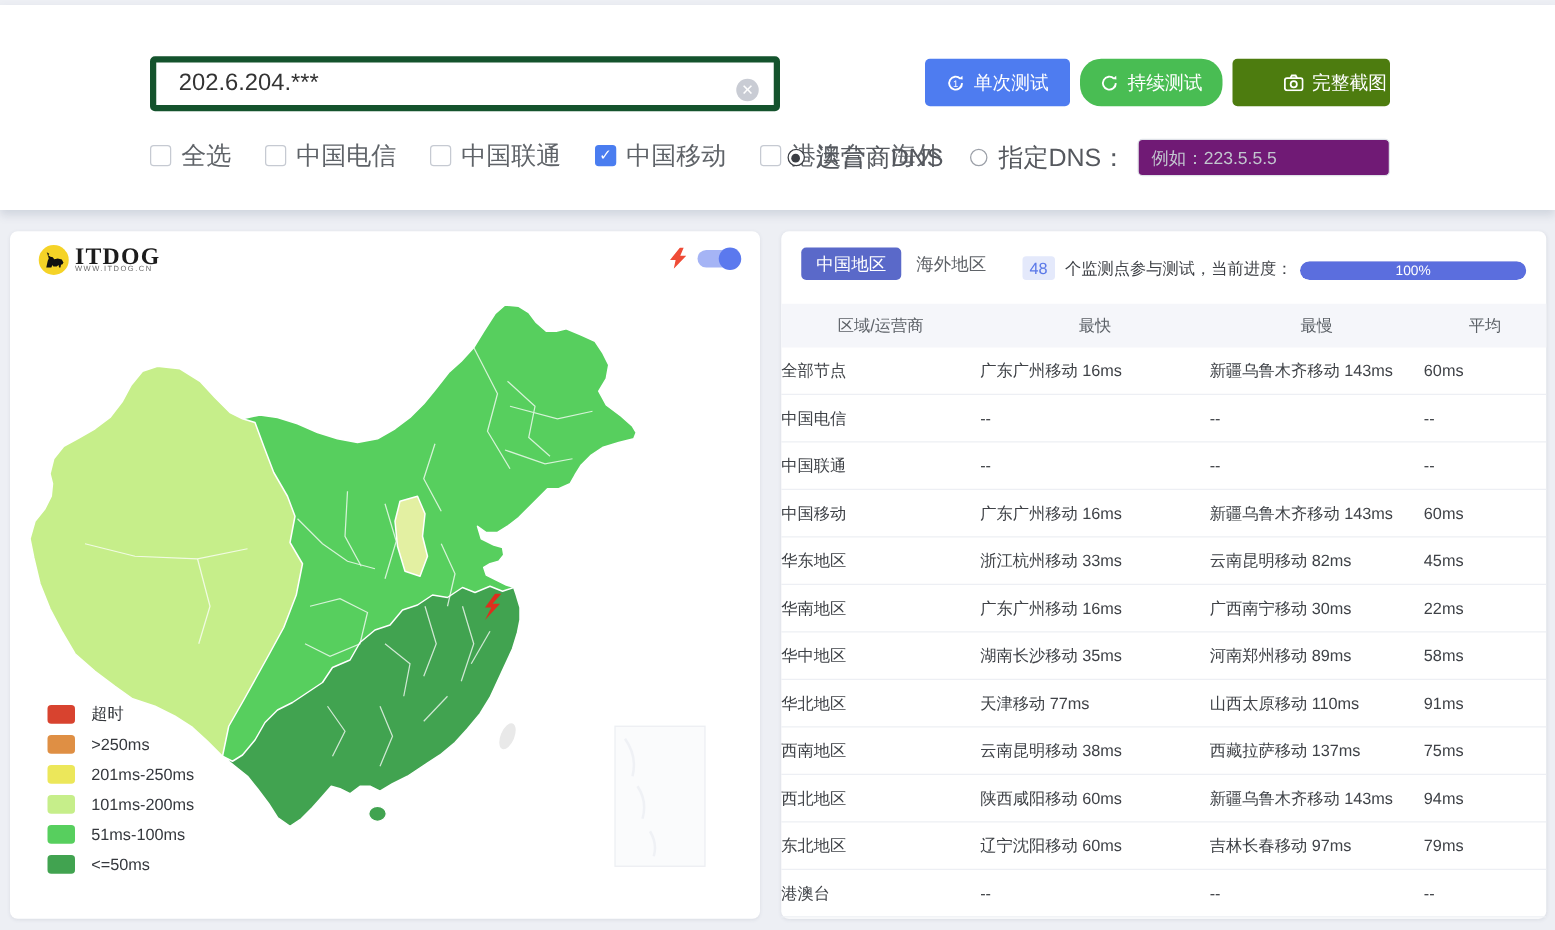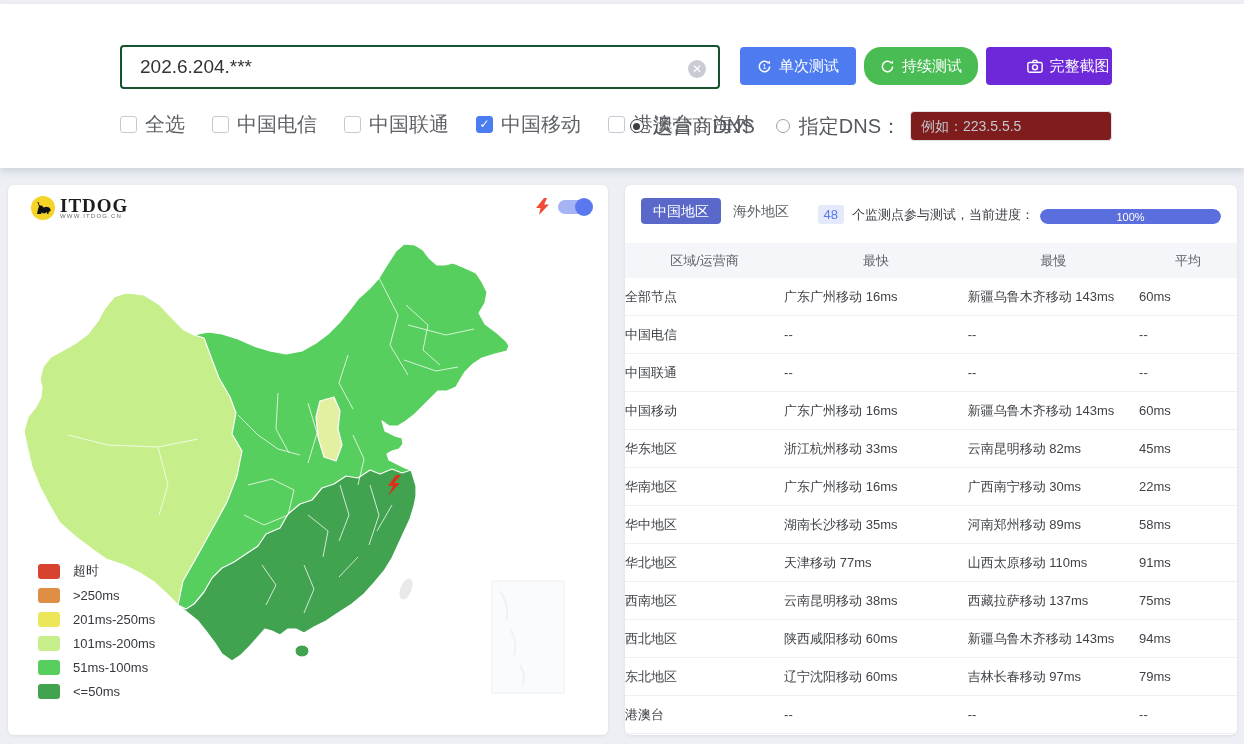--- a/index.html
+++ b/index.html
@@ -2,49 +2,49 @@
 <html><head>
 <meta charset="utf-8">
 <style>
   * { margin:0; padding:0; box-sizing:border-box; }
   html,body { width:1244px; height:744px; overflow:hidden; }
   body { background:#edeff4; font-family:"Liberation Sans","DejaVu Sans",sans-serif; position:relative; }
 
   
   .topcard { position:absolute; left:0; right:0; top:4px; height:164px; background:#fff;
              box-shadow:0 4px 7px rgba(80,95,120,.18); }
-  .search-box { position:absolute; left:120px; top:41px; width:600px; height:44px;
-                border:2px solid #14532d; border-radius:4px; background:#fff;
+  .search-box { position:absolute; left:120px; top:41px; width:504px; height:44px;
+                border:5px solid #14532d; border-radius:4px; background:#fff;
                 display:flex; align-items:center; }
   .search-box input { flex:1; border:none; outline:none; font-size:19px; color:#333;
                       padding:0 40px 0 18px; font-family:inherit; background:transparent; }
   .clear-icon { position:absolute; right:12px; top:13px; width:18px; height:18px; border-radius:50%;
                 background:#c9ccd4; color:#fff; font-size:12px; line-height:18px; text-align:center; cursor:pointer; }
   .btn { position:absolute; top:43px; height:38px; border:none; border-radius:4px; color:#fff;
          font-size:15px; font-family:inherit; display:flex; align-items:center; justify-content:center;
          gap:7px; cursor:pointer; }
   .btn svg { display:block; }
   .btn-blue   { left:740px; width:116px; background:#4e7cf0; }
   .btn-green  { left:864px; width:114px; background:#49bd53;border-radius:17px; }
-  .btn-orange { left:986px; width:126px; background:#6d28d9;padding-left:38px; }
+  .btn-orange { left:986px; width:126px; background:#4d7c0f;padding-left:38px; }
 
   .filters { position:absolute; left:120px; top:107px; height:26px; display:flex; align-items:center; gap:27px; }
   .cb-item { display:flex; align-items:center; gap:8px; cursor:pointer; }
   .cb-box  { width:17px; height:17px; border:1px solid #c6cad2; border-radius:3px; background:#fff;
              display:flex; align-items:center; justify-content:center; font-size:12px; color:#fff; }
   .cb-box.checked { background:#4a7df0; border-color:#4a7df0; }
   .cb-label { font-size:20px; color:#5f6368; }
 
   .dns-row { position:absolute; right:132px; top:107px; height:30px; display:flex; align-items:center; gap:9px; }
   .radio { width:14px; height:14px; border-radius:50%; border:1px solid #9ca0a8; background:#fff;
            display:flex; align-items:center; justify-content:center; cursor:pointer; }
   .radio.selected { border-color:#3b3e44; }
   .radio.selected::after { content:""; width:7px; height:7px; border-radius:50%; background:#3b3e44; }
   .radio-label { font-size:20px; color:#55585e; }
-  .dns-input { width:202px; height:30px; background:#7f1d1d; border:1px solid #dfe2e8; border-radius:4px;
+  .dns-input { width:202px; height:30px; background:#701a75; border:1px solid #dfe2e8; border-radius:4px;
                font-size:14px; color:#8a8e96; padding:0 10px; font-family:inherit; }
   .dns-input::placeholder { color:#c2c6cf; }
 
   
   .panel { position:absolute; top:185px; height:550px; background:#fff; border-radius:6px;
            box-shadow:0 1px 3px rgba(90,100,120,.12); }
   .map-panel { left:8px; width:600px; }
   .results-panel { left:625px; width:612px; }
 
   

